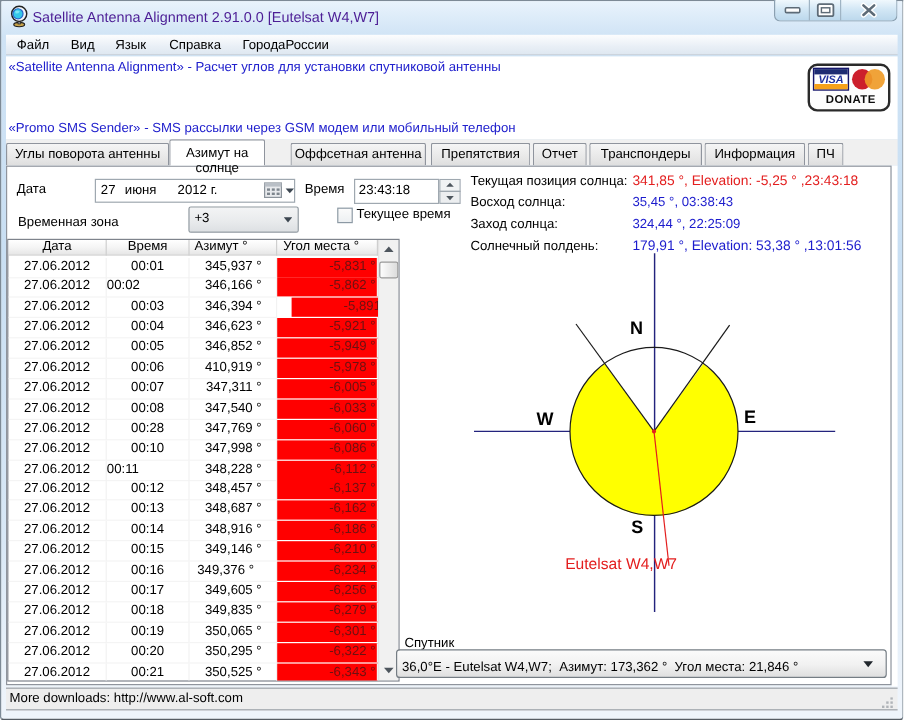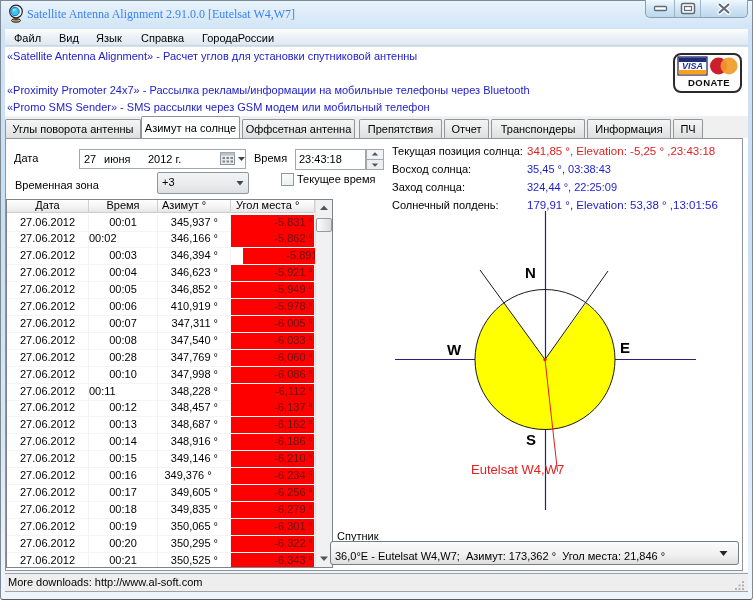--- a/index.html
+++ b/index.html
@@ -5,21 +5,21 @@
 * { margin:0; padding:0; box-sizing:border-box; }
 html,body { width:753px; height:600px; overflow:hidden; }
 body { font-family:"Liberation Sans", sans-serif; font-size:11px; position:relative;
        background:#fff; }
 .abs { position:absolute; }
 
 
 #frame { position:absolute; left:0; top:0; width:753px; height:600px;
   background:linear-gradient(#e9f3fc, #cfe3f5 5%, #c9dff3 35%, #d9e8f6 75%, #eef4fb 97%);
   border:1px solid #7d8a96; border-bottom-color:#555c64; border-radius:0 0 3px 3px; }
-#titletext { position:absolute; left:27px; top:7px; font-size:12px; color:#3b82f6;font-family:Liberation Serif, serif; }
+#titletext { position:absolute; left:27px; top:7px; font-size:12px; color:#4c1d95; }
 
 
 #winbtns { position:absolute; left:645px; top:0; width:103px; height:18px;
   background:linear-gradient(#f0f8fd,#d3e7f5 45%,#bcd8ec);
   border:1px solid #8ba0b1; border-top:none; border-radius:0 0 5px 5px;
   display:flex; }
 #winbtns .wb { border-right:1px solid #9fb4c4; position:relative; }
 #winbtns .wb:last-child { border-right:none; }
 
 
@@ -97,39 +97,38 @@
 <div id="menubar">
  <span style="left:9px">Файл</span>
     <span style="left:54px">Вид</span>
     <span style="left:91px">Язык</span>
     <span style="left:136px">Справка</span>
     <span style="left:197px">ГородаРоссии</span>
 </div>
 
 <div id="links">
  <div style="top:2.5px"><span class="q">«Satellite Antenna Alignment»</span> - Расчет углов для установки спутниковой антенны</div>
- <div style="top:36.5px"><span class="q">«Proximity Promoter 24x7»</span> - Рассылка рекламы/информации на мобильные телефоны через Bluetooth</div>
  <div style="top:53.5px"><span class="q">«Promo SMS Sender»</span> - SMS рассылки через GSM модем или мобильный телефон</div>
 </div>
 
 <div id="donate">
  <svg width="65" height="36" viewBox="0 0 65 36">
   <rect x="3" y="2" width="29" height="18" fill="#fff" stroke="#16166b" stroke-width="1.2"></rect>
   <rect x="3.6" y="2.6" width="27.8" height="4.4" fill="#1e2c72"></rect>
   <rect x="3.6" y="15" width="27.8" height="4.4" fill="#f7a21a"></rect>
   <text x="17.5" y="14" font-size="9" font-weight="bold" font-style="italic" fill="#20309c" text-anchor="middle" font-family="Liberation Sans">VISA</text>
   <circle cx="43.5" cy="11" r="8.5" fill="#cc1f2c"></circle>
   <circle cx="54" cy="11" r="8.5" fill="#ef9b28" fill-opacity="0.92"></circle>
   <text x="34" y="31" font-size="9.5" font-weight="bold" fill="#0c0c0c" text-anchor="middle" font-family="Liberation Sans" letter-spacing="0.4">DONATE</text>
  </svg>
 </div>
 
 <div id="tabrow">
  <div class="tab" style="left:0px;width:136px">Углы поворота антенны</div>
- <div class="tab active" style="left:136px;width:99px">Азимут на солнце</div>
+ <div class="tab active" style="left:136px;width:80px">Азимут на солнце</div>
  <div class="tab" style="left:237px;width:113px">Оффсетная антенна</div>
  <div class="tab" style="left:354px;width:83px">Препятствия</div>
  <div class="tab" style="left:439px;width:45px">Отчет</div>
  <div class="tab" style="left:486px;width:94px">Транспондеры</div>
  <div class="tab" style="left:582px;width:84px">Информация</div>
  <div class="tab" style="left:668px;width:30px">ПЧ</div>
 </div>
 
 <div class="abs" style="left:743px;top:138px;width:5px;height:434px;background:#fff"></div>
 <div id="page">

